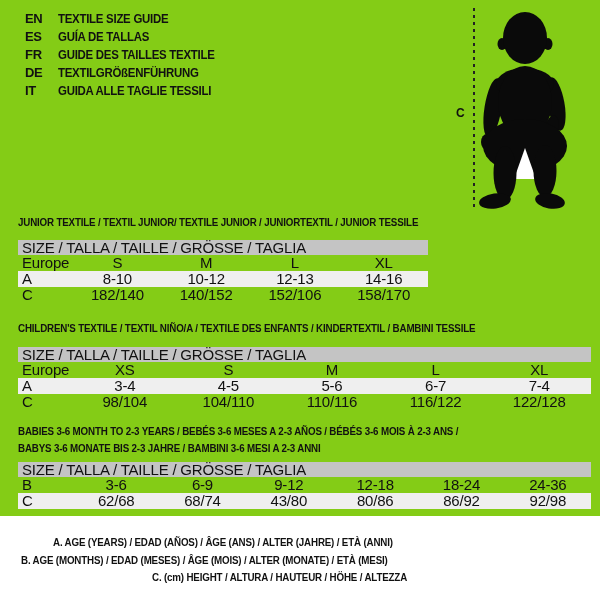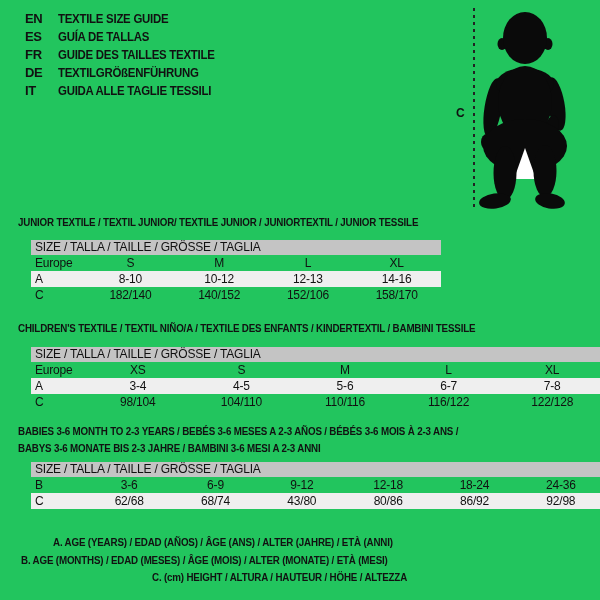--- a/index.html
+++ b/index.html
@@ -1,18 +1,18 @@
 <!DOCTYPE html>
 <html><head>
 <meta charset="utf-8">
 <style>
   html,body{margin:0;padding:0;}
   body{width:600px;height:600px;background:#ffffff;overflow:hidden;
        font-family:"Liberation Sans","DejaVu Sans",sans-serif;color:#111;}
-  #page{position:relative;width:600px;height:600px;background:#22c55e;}
+  #page{position:relative;width:600px;height:516px;background:#84cc16;}
 
   
   .langs{position:absolute;left:25px;top:10px;}
   .lang-row{display:flex;height:18px;line-height:18px;font-size:13px;font-weight:bold;}
   .lcode{width:33px;letter-spacing:-0.3px;}
   .ltitle{display:inline-block;transform:scaleX(0.88);transform-origin:0 50%;
           letter-spacing:-0.3px;white-space:nowrap;}
 
   
   .figure{position:absolute;left:455px;top:2px;}
@@ -21,21 +21,21 @@
   
   .sec-title{position:absolute;left:18px;font-size:11.5px;font-weight:bold;
              letter-spacing:-0.2px;white-space:nowrap;transform:scaleX(0.85);
              transform-origin:0 0;line-height:17px;}
   .t1title{top:214px;}
   .t2title{top:320px;}
   .t3title{top:423px;}
 
   
   table.sizetable{position:absolute;border-collapse:collapse;table-layout:fixed;
-                  font-size:12px;letter-spacing:-0.2px;margin-left:13px;}
+                  font-size:15px;letter-spacing:-0.2px;}
   #t1{left:18px;top:240px;width:410px;}
   #t2{left:18px;top:347px;width:573px;}
   #t3{left:18px;top:462px;width:573px;}
   .sizetable th{background:#c4c4c4;height:15px;font-weight:normal;text-align:left;
                 padding:0 0 0 4px;line-height:15px;white-space:nowrap;overflow:hidden;}
   .sizetable td{height:16px;line-height:16px;text-align:center;padding:0;white-space:nowrap;}
   .sizetable td.lbl{text-align:left;padding-left:4px;}
   .sizetable tr.stripe td{background:#efefef;}
   col.clbl{width:55px;}
 
@@ -157,21 +157,21 @@
         <td>M</td>
         <td>L</td>
         <td>XL</td>
       </tr>
       <tr class="stripe">
         <td class="lbl">A</td>
         <td>3-4</td>
         <td>4-5</td>
         <td>5-6</td>
         <td>6-7</td>
-        <td>7-8</td>
+        <td>7-4</td>
       </tr>
       <tr>
         <td class="lbl">C</td>
         <td>98/104</td>
         <td>104/110</td>
         <td>110/116</td>
         <td>116/122</td>
         <td>122/128</td>
       </tr>
     </tbody>

